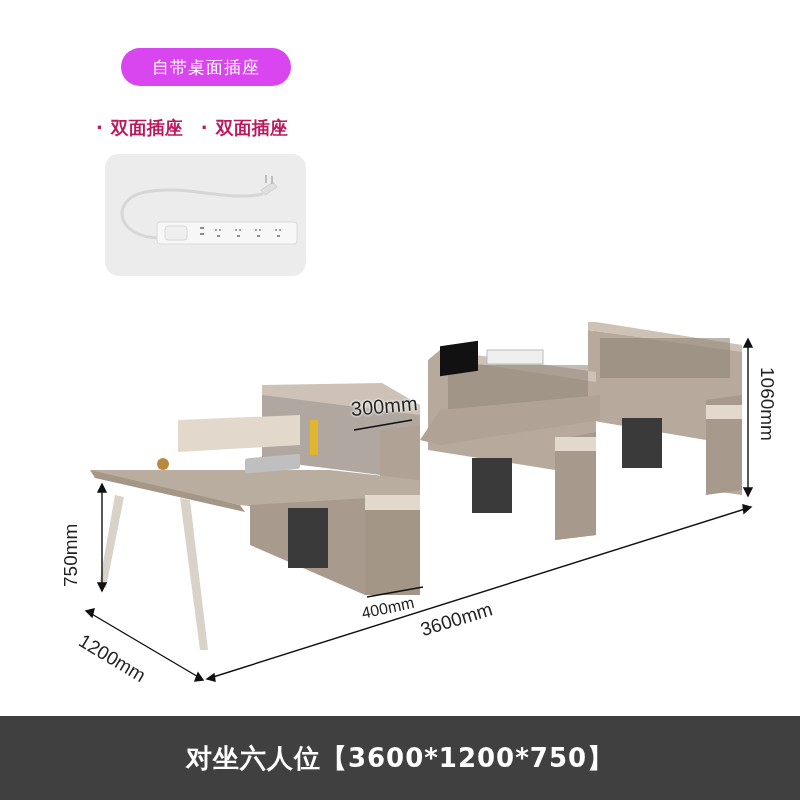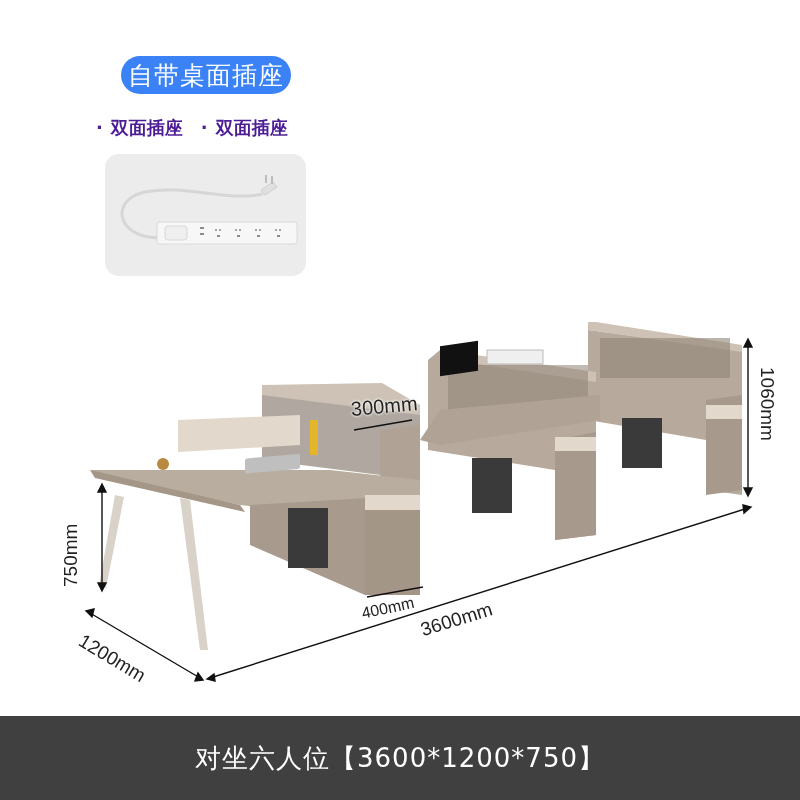--- a/index.html
+++ b/index.html
@@ -1,29 +1,29 @@
 <!DOCTYPE html>
 <html><head>
 <meta charset="utf-8">
 <style>
   html, body { margin: 0; padding: 0; }
   body { width: 800px; height: 800px; background: #ffffff; position: relative; overflow: hidden;
          font-family: "DejaVu Sans", "Liberation Sans", sans-serif; }
-  .feature-pill { position: absolute; left: 121px; top: 56px; width: 170px; height: 38px; border-radius: 19px;
-    background: #3b82f6; color: #fff; font-size: 25px; display: flex; align-items: center; justify-content: center;
+  .feature-pill { position: absolute; left: 121px; top: 48px; width: 170px; height: 38px; border-radius: 19px;
+    background: #d946ef; color: #fff; font-size: 17px; display: flex; align-items: center; justify-content: center;
     letter-spacing: 1px; }
   .feature-bullets { position: absolute; left: 96px; top: 116px; display: flex; gap: 18px; font-size: 18px;
-    color: #4c1d95; font-weight: bold; }
+    color: #be185d; font-weight: bold; }
   .feature-bullets .b::before { content: "·"; margin-right: 8px; }
   .socket-card { position: absolute; left: 105px; top: 154px; width: 201px; height: 122px; border-radius: 14px;
     background: #ececec; overflow: hidden; }
   .scene { position: absolute; left: 0; top: 300px; width: 800px; height: 410px; }
   .dim { position: absolute; font-family: "Liberation Sans", sans-serif; font-size: 19px; color: #222; white-space: nowrap; }
   .footer { position: absolute; left: 0; top: 716px; width: 800px; height: 84px; background: #404040;
-    color: #fff; font-size: 26px; display: flex; align-items: center; justify-content: center; letter-spacing: 1px; }
+    color: #fff; font-size: 26px; display: flex; align-items: center; justify-content: center; letter-spacing: 1px; font-weight: bold; }
 </style>
 </head>
 <body>
 
 <div class="feature-pill">自带桌面插座</div>
 <div class="feature-bullets">
   <span class="b">双面插座</span>
   <span class="b">双面插座</span>
 </div>
 

